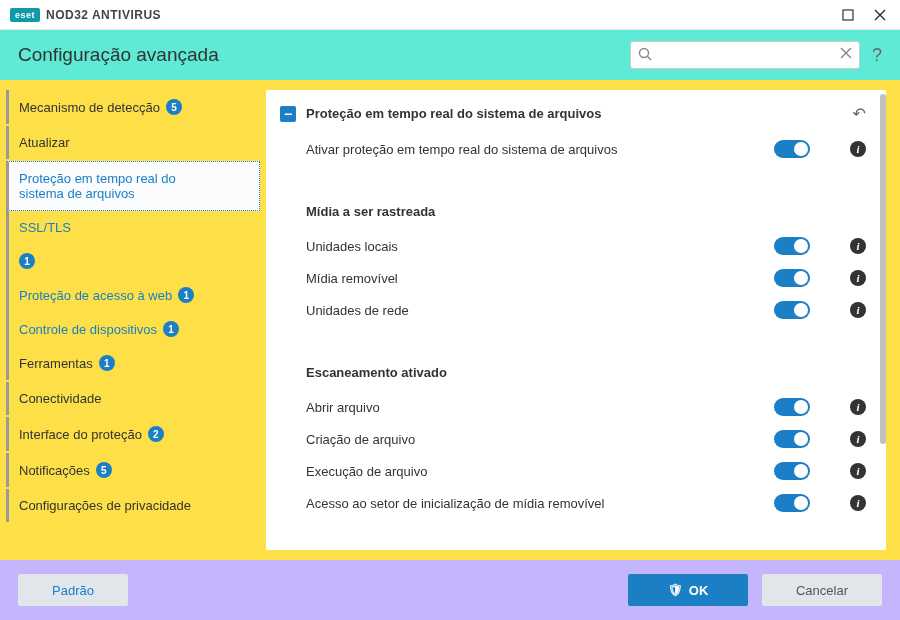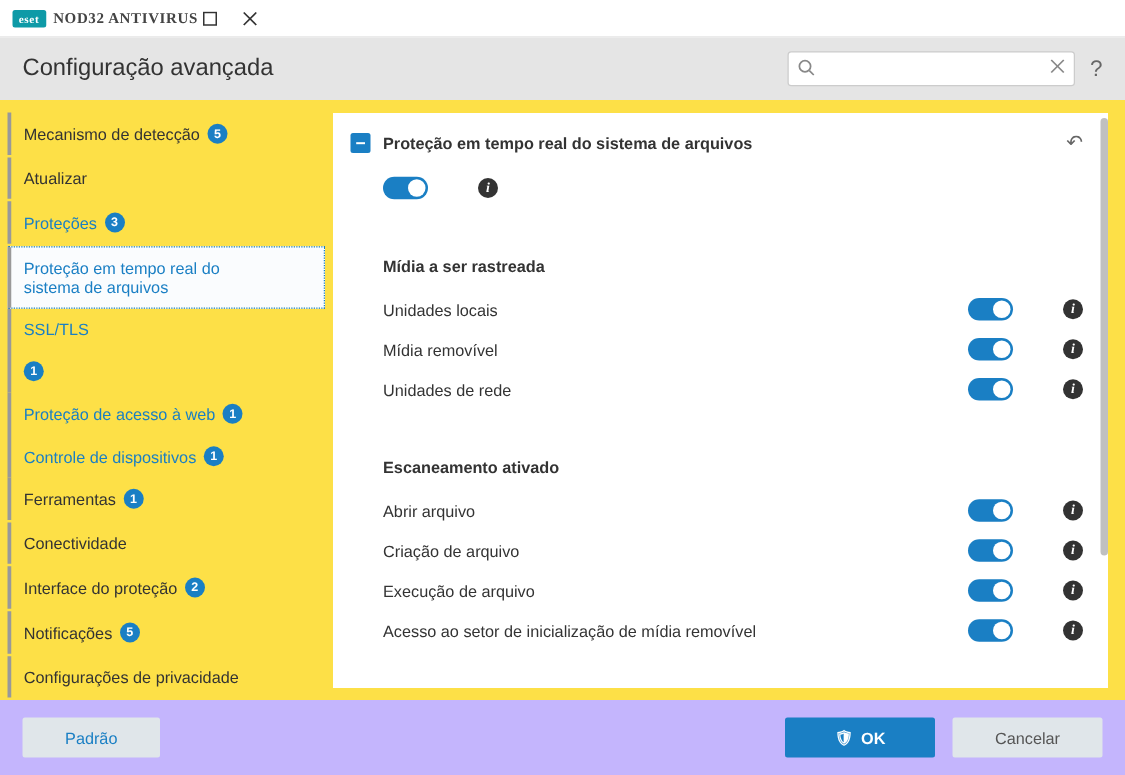--- a/index.html
+++ b/index.html
@@ -1,25 +1,25 @@
 <!DOCTYPE html>
 <html><head>
   <meta charset="utf-8">
   <style>
     * { box-sizing: border-box; margin: 0; padding: 0; }
     body { font-family: "Segoe UI", Arial, sans-serif; font-size: 13px; color: #333; background: #fff; width: 900px; height: 620px; overflow: hidden; }
     
-    .titlebar { height: 30px; display: flex; align-items: center; justify-content: flex-start; padding: 0 10px; border-bottom: 1px solid #e5e5e5; font-family: Liberation Serif, serif; }
+    .titlebar { height: 30px; display: flex; align-items: center; justify-content: space-between; padding: 0 10px; border-bottom: 1px solid #e5e5e5; }
     .titlebar-left { display: flex; align-items: center; gap: 6px; }
     .eset-logo { background: #0e9aa7; color: #fff; font-size: 9px; font-weight: bold; padding: 2px 5px; border-radius: 2px; letter-spacing: 0.5px; }
     .product-name { font-size: 12px; font-weight: 600; letter-spacing: 0.5px; color: #444; }
     .titlebar-right { display: flex; gap: 12px; }
     .win-btn { width: 20px; height: 20px; display: flex; align-items: center; justify-content: center; cursor: pointer; }
     
-    .header { height: 50px; display: flex; align-items: center; justify-content: space-between; padding: 0 18px; background: #e5e5e5; }
+    .header { height: 50px; display: flex; align-items: center; justify-content: space-between; padding: 0 18px; background: #5eead4; }
     .header h1 { font-size: 19px; font-weight: 400; color: #333; }
     .header-right { display: flex; align-items: center; gap: 12px; }
     .search-box { position: relative; width: 230px; }
     .search-box input { width: 100%; height: 28px; padding: 0 28px 0 28px; border: 1px solid #ccc; border-radius: 3px; font-size: 13px; outline: none; }
     .search-icon { position: absolute; left: 8px; top: 6px; color: #888; }
     .clear-icon { position: absolute; right: 8px; top: 6px; color: #888; cursor: pointer; }
     .help-btn { font-size: 18px; color: #666; cursor: pointer; }
     
     .main { display: flex; height: 480px; background: #fde047;}
     
@@ -104,26 +104,20 @@
   <div class="sidebar">
     <div class="nav-item top">
         <span class="label">Mecanismo de detecção</span>
         <span class="badge-wrap">
           <span class="badge">5</span>
         </span>
       </div>
     <div class="nav-item top">
         <span class="label">Atualizar</span>
       </div>
-    <div class="nav-item top" style="color:#1a7fc4">
-        <span class="label">Proteções</span>
-        <span class="badge-wrap">
-          <span class="badge">3</span>
-        </span>
-      </div>
     <div class="nav-item sub selected">
         <span class="label" style="max-width:200px">Proteção em tempo real do sistema de arquivos</span>
       </div>
     <div class="nav-item sub">
         <span class="label">SSL/TLS</span>
       </div>
     <div class="nav-item sub">
         <span class="badge-wrap">
           <span class="badge">1</span>
         </span>
@@ -168,20 +162,21 @@
 
   <div class="content">
     <div class="content-inner">
     <div class="section-header">
       <div class="collapse-btn">−</div>
       <div class="section-title">Proteção em tempo real do sistema de arquivos</div>
       <div class="revert-icon">↶</div>
     </div>
 
     <div class="row">
+      <span class="row-label">Ativar proteção em tempo real do sistema de arquivos</span>
       <div class="toggle"></div>
       <div class="info-icon">i</div>
     </div>
     <div class="spacer"></div>
 
     <div class="row">
           <span class="row-label bold">Mídia a ser rastreada</span>
         </div>
     <div class="row">
           <span class="row-label">Unidades locais</span>

